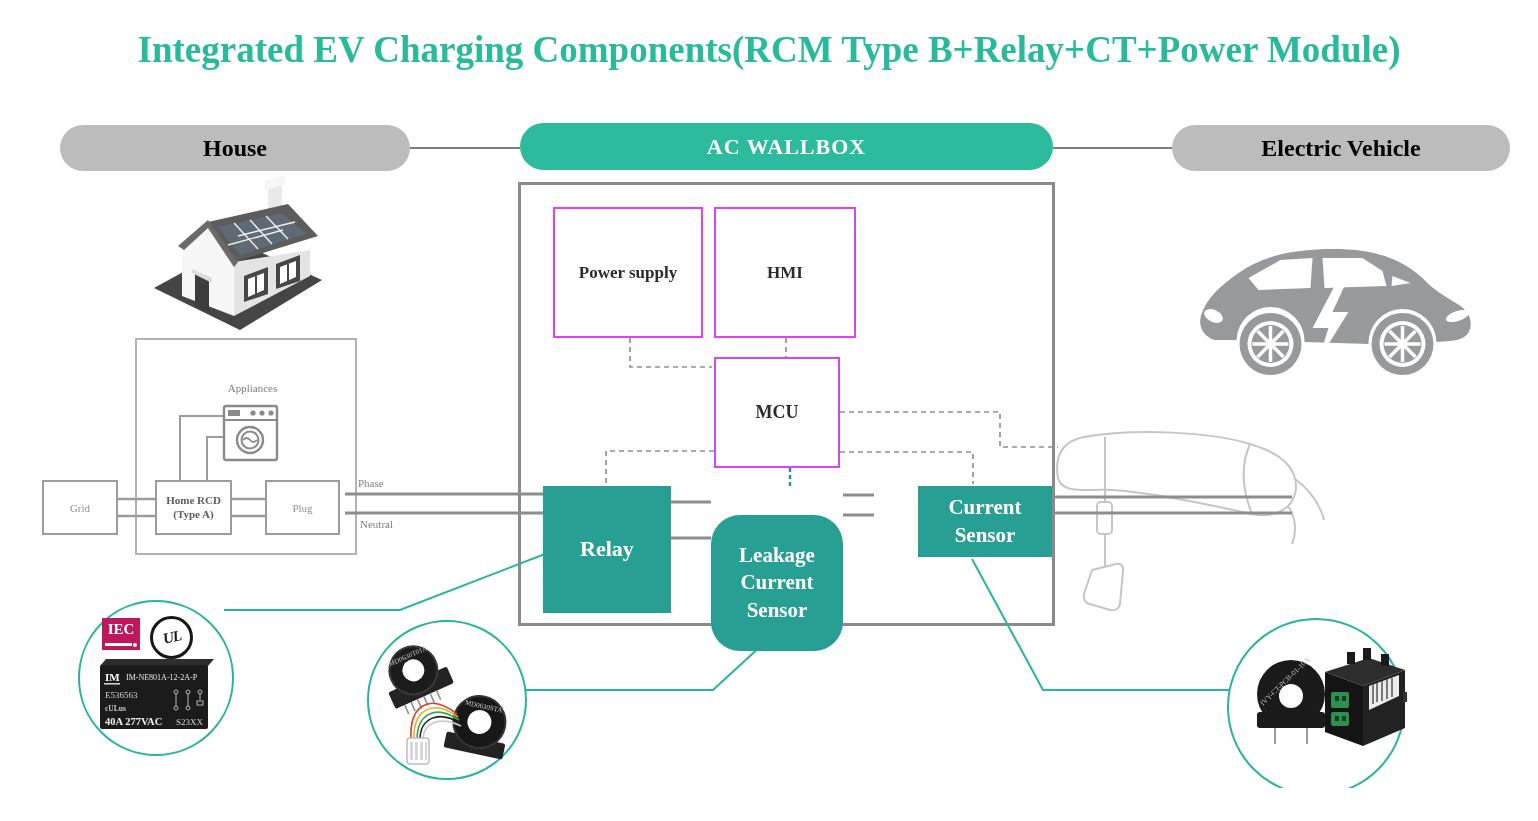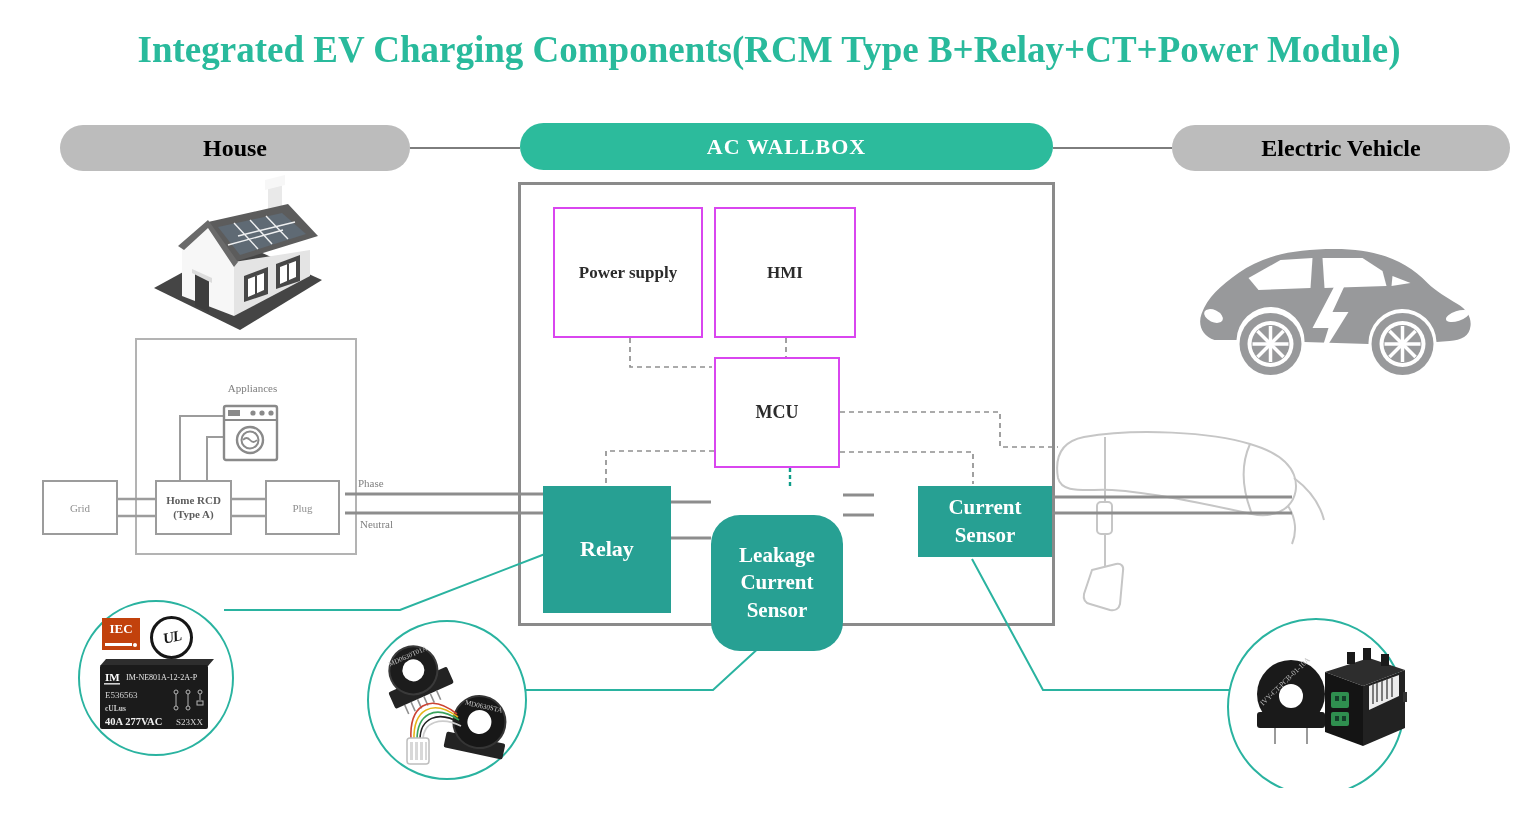--- a/index.html
+++ b/index.html
@@ -18,21 +18,21 @@
         font-weight:bold;color:#2b2b2b;font-size:17px;}
   .tbox{background:#27a093;z-index:10;display:flex;align-items:center;justify-content:center;
         text-align:center;font-weight:bold;color:#ffffff;font-size:21px;line-height:1.3;}
   .sbox{border:2px solid #9c9c9c;background:#ffffff;z-index:10;box-sizing:border-box;
         display:flex;align-items:center;justify-content:center;text-align:center;
         color:#8f8f8f;font-size:11px;}
   .sbox.bold{color:#5d5d5d;font-weight:bold;line-height:1.25;}
   .tinylabel{font-size:11px;color:#7f7f7f;z-index:10;}
   .circle{border:2.5px solid #2ab3a0;border-radius:50%;background:#ffffff;z-index:10;box-sizing:border-box;}
   .overlay{left:0;top:0;z-index:5;}
-  .iec{background:#c2410c;color:#fff;font-weight:bold;font-size:13px;text-align:center;
+  .iec{background:#be185d;color:#fff;font-weight:bold;font-size:15px;text-align:center;
        line-height:22px;z-index:11;}
   .iec .stripe{position:absolute;left:3px;right:8px;bottom:4px;height:3px;background:#fff;}
   .iec .dot{position:absolute;right:3px;bottom:3px;width:4px;height:4px;background:#fff;border-radius:50%;}
   .ul{border:3px solid #161616;border-radius:50%;color:#161616;font-weight:bold;font-style:italic;
       font-size:15px;display:flex;align-items:center;justify-content:center;z-index:11;}
   .ul span{transform:rotate(-12deg);letter-spacing:-1px;}
 </style>
 </head>
 <body>
 

